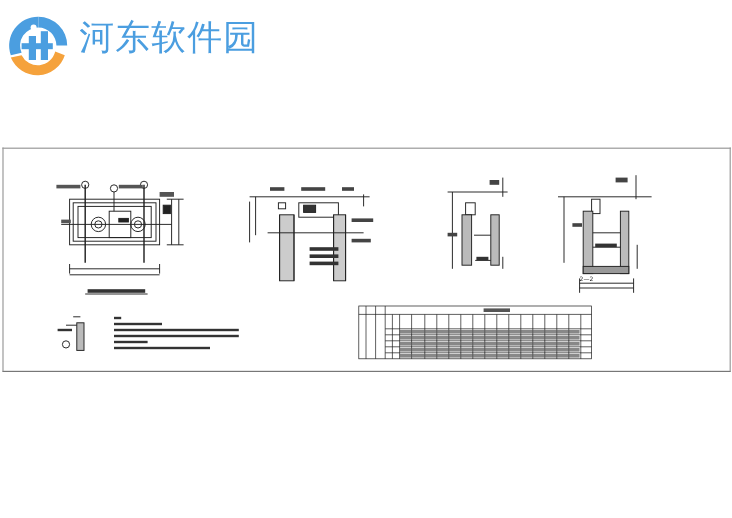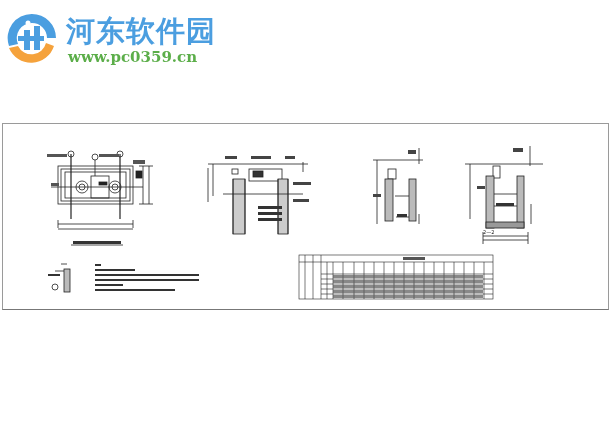--- a/index.html
+++ b/index.html
@@ -1,39 +1,38 @@
 <!DOCTYPE html>
 <html><head>
 <meta charset="utf-8">
 <style>
   html, body { margin: 0; padding: 0; background: #ffffff; }
   body { width: 610px; height: 432px; position: relative; overflow: hidden; font-family: "DejaVu Sans", sans-serif; }
   .logo { position: absolute; left: 4px; top: 6px; width: 215px; height: 62px; }
   .logo-mark { position: absolute; left: 0; top: 4px; width: 56px; height: 56px; }
-  .logo-title { position: absolute; left: 62px; top: 8px; font-family: "DejaVu Serif", serif; font-weight: bold; font-size: 29px; color: #4b9ee0; letter-spacing: 1px; line-height: 34px; white-space: nowrap; }
+  .logo-title { position: absolute; left: 62px; top: 8px; font-family: "DejaVu Serif", serif; font-weight: normal; font-size: 29px; color: #4b9ee0; letter-spacing: 1px; line-height: 34px; white-space: nowrap; }
   .logo-url { position: absolute; left: 64px; top: 42px; font-family: "DejaVu Serif", serif; font-weight: bold; font-size: 15px; color: #5cae4a; line-height: 18px; white-space: nowrap; }
   .sheet { position: absolute; left: 2px; top: 123px; width: 605px; height: 185px; border-top: 1px solid #9a9a9a; border-left: 1px solid #9a9a9a; border-right: 1px solid #9a9a9a; border-bottom: 1px solid #777; }
   .sheet svg { position: absolute; left: 0; top: 0; }
   .t { font-family: "DejaVu Sans", sans-serif; fill: #222; }
 </style>
 </head>
 <body>
 
 <div class="logo">
   <svg class="logo-mark" viewBox="0 0 56 56">
     <path d="M28 4 A24 24 0 0 0 5 36 L14 34 A15 15 0 0 1 28 13 Z" fill="#4b9ee0"></path>
     <path d="M28 4 A24 24 0 0 1 52 28 L43 28 A15 15 0 0 0 28 13 Z" fill="#4b9ee0"></path>
     <path d="M5 38 A24 24 0 0 0 50 36 L42 33 A15 15 0 0 1 14 36 Z" fill="#f5a23c"></path>
     <rect x="20" y="20" width="6" height="20" fill="#4b9ee0"></rect>
     <rect x="30" y="16" width="6" height="24" fill="#4b9ee0"></rect>
     <rect x="14" y="26" width="26" height="5" fill="#4b9ee0"></rect>
     <circle cx="24" cy="13" r="2.5" fill="#ffffff"></circle>
   </svg>
   <div class="logo-title">河东软件园</div>
-  <div class="logo-url">www.pc0359.cn</div>
 </div>
 
 <div class="sheet">
   <svg width="605" height="185" viewBox="0 0 605 185">
     <g stroke="#222" fill="none" stroke-width="0.8">
 
       <g>
         <rect x="55" y="42" width="75" height="38"></rect>
         <rect x="58" y="45" width="69" height="32"></rect>
         <rect x="62" y="48" width="61" height="26"></rect>

